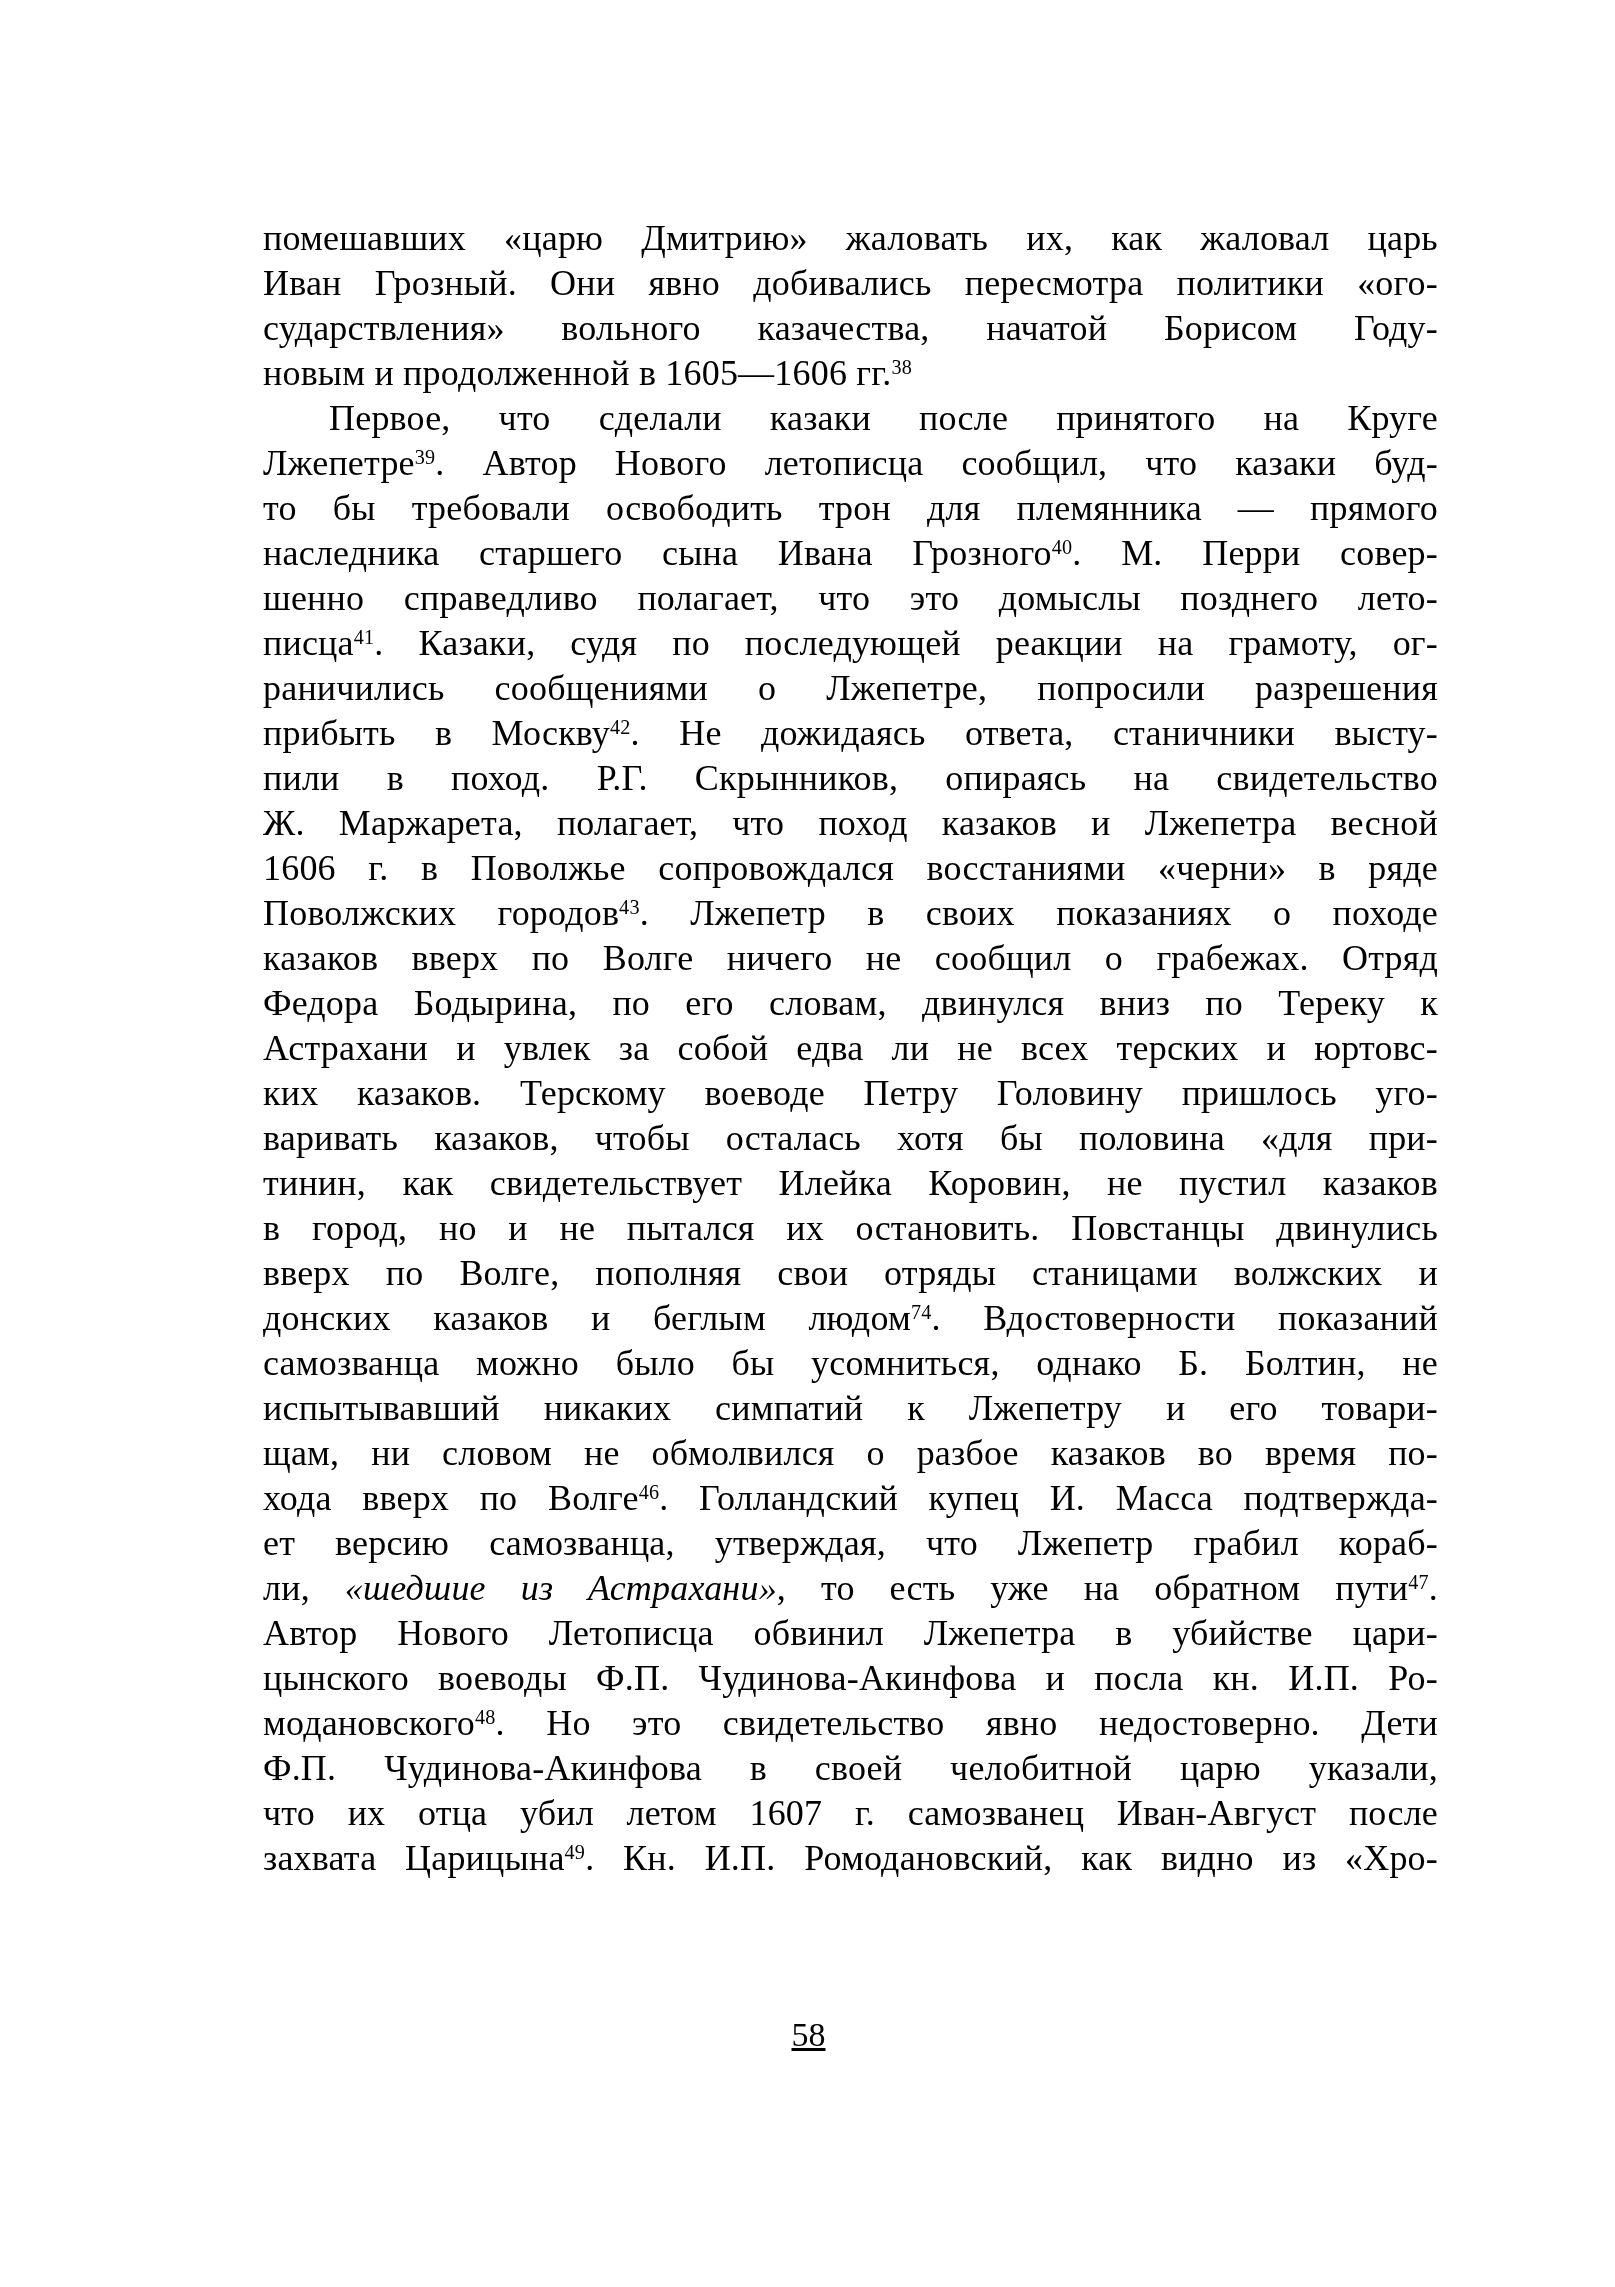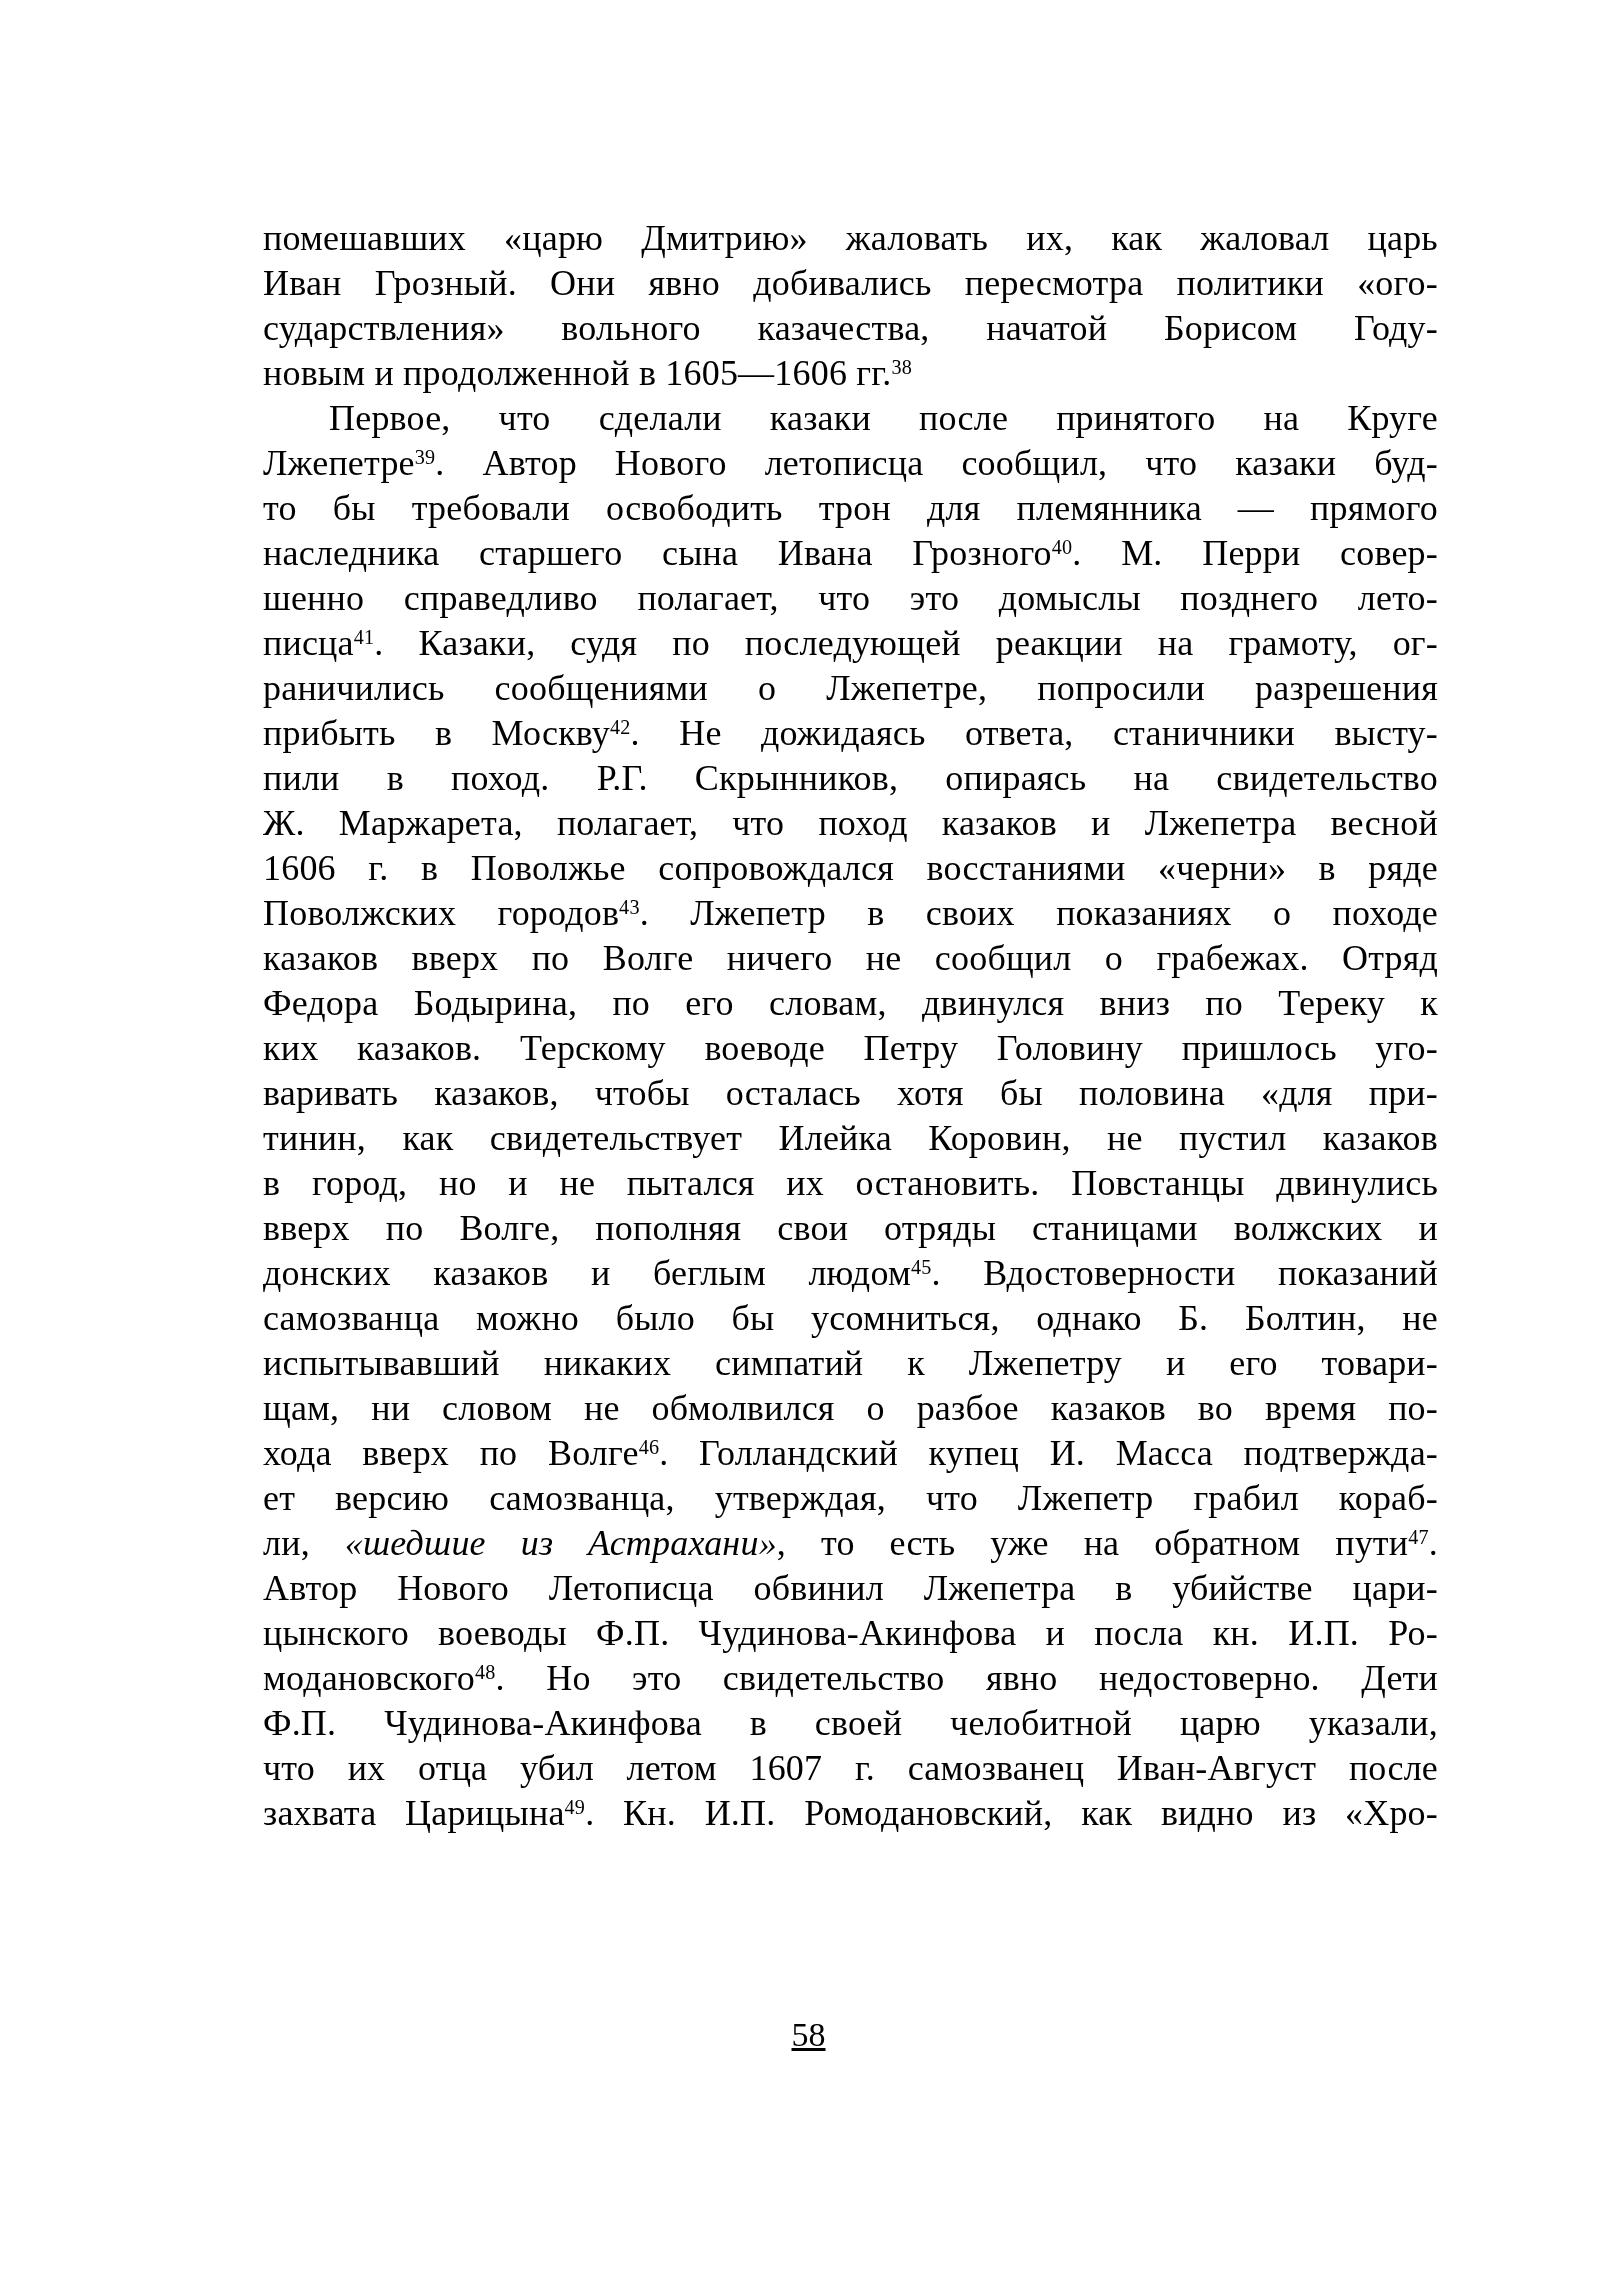--- a/index.html
+++ b/index.html
@@ -81,26 +81,27 @@
       <div class="line"><span>шенно справедливо полагает, что это домыслы позднего лето-</span></div>
       <div class="line"><span>писца</span><sup>41</sup><span>. Казаки, судя по последующей реакции на грамоту, ог-</span></div>
       <div class="line"><span>раничились сообщениями о Лжепетре, попросили разрешения</span></div>
       <div class="line"><span>прибыть в Москву</span><sup>42</sup><span>. Не дожидаясь ответа, станичники высту-</span></div>
       <div class="line"><span>пили в поход. Р.Г. Скрынников, опираясь на свидетельство</span></div>
       <div class="line"><span>Ж. Маржарета, полагает, что поход казаков и Лжепетра весной</span></div>
       <div class="line"><span>1606 г. в Поволжье сопровождался восстаниями «черни» в ряде</span></div>
       <div class="line"><span>Поволжских городов</span><sup>43</sup><span>. Лжепетр в своих показаниях о походе</span></div>
       <div class="line"><span>казаков вверх по Волге ничего не сообщил о грабежах. Отряд</span></div>
       <div class="line"><span>Федора Бодырина, по его словам, двинулся вниз по Тереку к</span></div>
+      <div class="line"><span>Астрахани и увлек за собой едва ли не всех терских и юртовс-</span></div>
       <div class="line"><span>ких казаков. Терскому воеводе Петру Головину пришлось уго-</span></div>
       <div class="line"><span>варивать казаков, чтобы осталась хотя бы половина «для при-</span></div>
       <div class="line"><span>тинин, как свидетельствует Илейка Коровин, не пустил казаков</span></div>
       <div class="line"><span>в город, но и не пытался их остановить. Повстанцы двинулись</span></div>
       <div class="line"><span>вверх по Волге, пополняя свои отряды станицами волжских и</span></div>
-      <div class="line"><span>донских казаков и беглым людом</span><sup>45</sup><span>. Вдостоверности показаний</span></div>
+      <div class="line"><span>донских казаков и беглым людом</span><sup>74</sup><span>. Вдостоверности показаний</span></div>
       <div class="line"><span>самозванца можно было бы усомниться, однако Б. Болтин, не</span></div>
       <div class="line"><span>испытывавший никаких симпатий к Лжепетру и его товари-</span></div>
       <div class="line"><span>щам, ни словом не обмолвился о разбое казаков во время по-</span></div>
       <div class="line"><span>хода вверх по Волге</span><sup>46</sup><span>. Голландский купец И. Масса подтвержда-</span></div>
       <div class="line"><span>ет версию самозванца, утверждая, что Лжепетр грабил кораб-</span></div>
       <div class="line"><span>ли, </span><i>«шедшие из Астрахани»</i><span>, то есть уже на обратном пути</span><sup>47</sup><span>.</span></div>
       <div class="line"><span>Автор Нового Летописца обвинил Лжепетра в убийстве цари-</span></div>
       <div class="line"><span>цынского воеводы Ф.П. Чудинова-Акинфова и посла кн. И.П. Ро-</span></div>
       <div class="line"><span>модановского</span><sup>48</sup><span>. Но это свидетельство явно недостоверно. Дети</span></div>
       <div class="line"><span>Ф.П. Чудинова-Акинфова в своей челобитной царю указали,</span></div>

